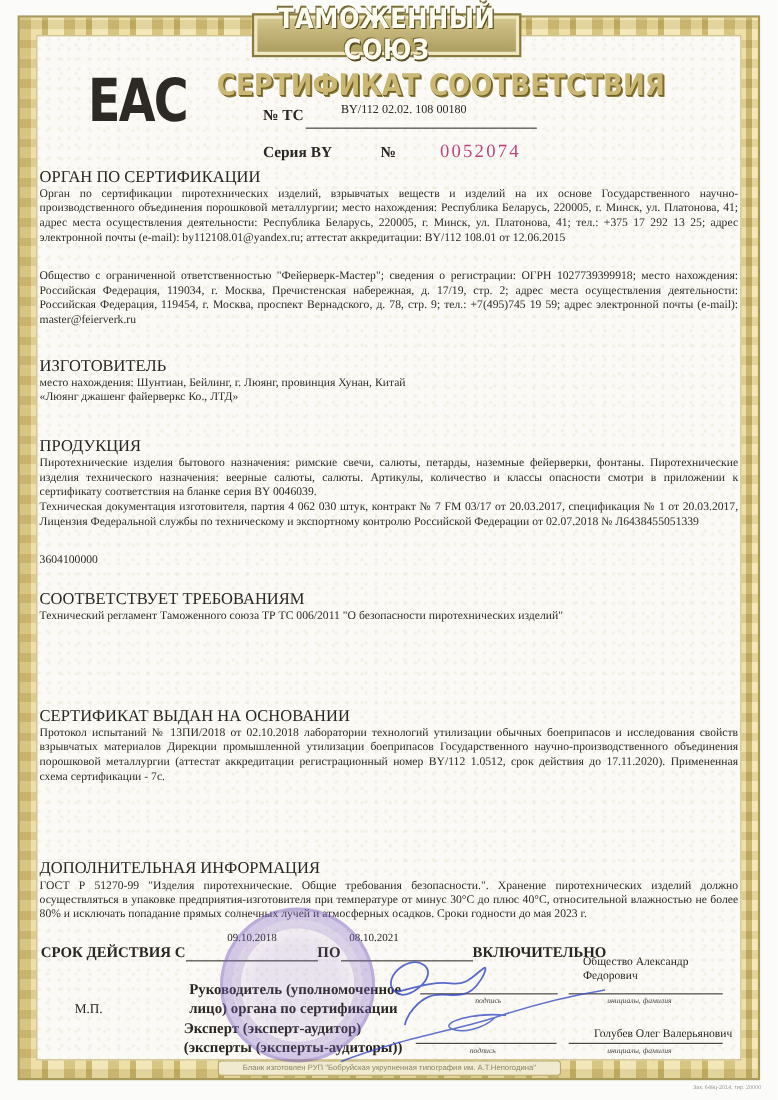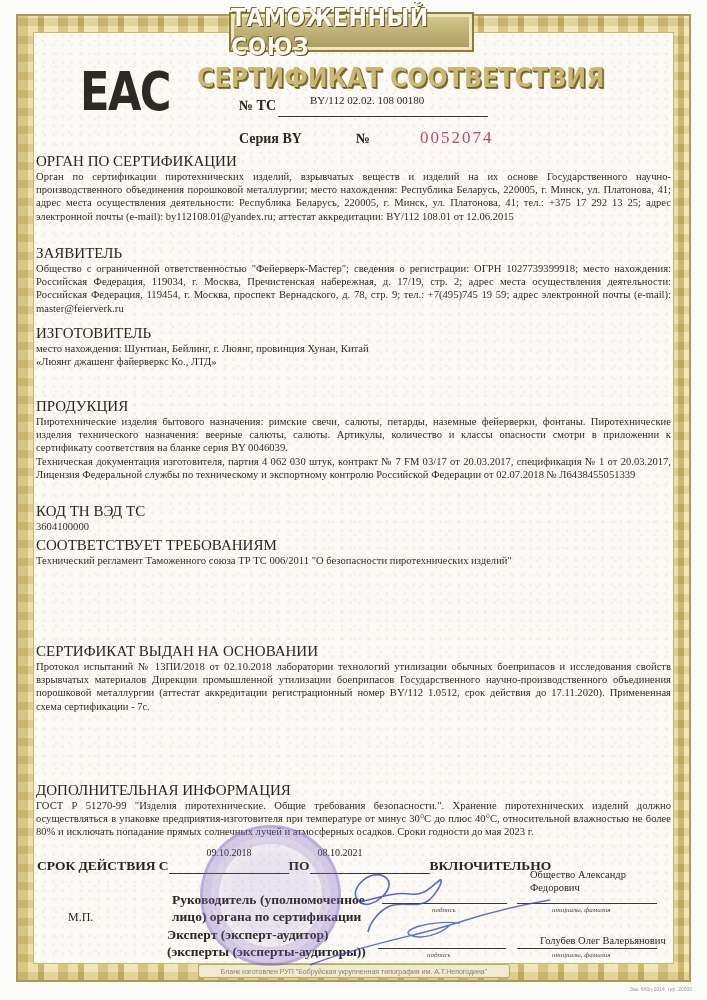--- a/index.html
+++ b/index.html
@@ -31,20 +31,21 @@
       radial-gradient(circle at 20% 30%, rgba(230,225,205,0.4) 1px, transparent 2px),
       radial-gradient(circle at 70% 60%, rgba(230,225,205,0.4) 1px, transparent 2px);
     background-size: 9px 9px, 13px 13px;
   }
   .union-plate {
     position: absolute; left: 229px; top: 12px; width: 245px; height: 40px; z-index: 3;
     background: linear-gradient(#d6c98f, #a99a5c);
     border: 2px solid #8a7a3e; box-sizing: border-box;
     display: flex; align-items: center; justify-content: center;
     box-shadow: inset 0 0 0 3px #efe7c2;
+    text-align: center;
   }
   .union-plate span {
     font-family: "DejaVu Sans", sans-serif; font-weight: bold; font-size: 22px;
     color: #fffdf2; letter-spacing: 0.5px;
     text-shadow: 1px 1px 0 #5a4e22, -1px -1px 0 #7a6c36;
     transform: scaleY(1.15);
   }
   .eac {
     position: absolute; left: 80px; top: 65px; z-index: 3;
     font-family: "DejaVu Sans", sans-serif; font-weight: bold; font-size: 54px;
@@ -55,21 +56,21 @@
     position: absolute; left: 197px; top: 62px; z-index: 3;
     font-family: "DejaVu Sans", sans-serif; font-weight: bold; font-size: 27px;
     color: #c9b773; letter-spacing: 0px;
     text-shadow: 1px 1px 0 #6d5d25, 2px 2px 0 #8b7a3a;
     transform: scaleX(0.88); transform-origin: left;
   }
   .tc-row { position: absolute; left: 239px; top: 98px; z-index: 3; display: flex; }
   .lbl-bold { font-weight: bold; font-size: 14px; color: #2a2622; }
   .tc-line { width: 210px; border-bottom: 1px solid #3a3632; margin-left: 2px; position: relative; height: 18px; }
   .tc-line span { position: absolute; left: 32px; top: -4px; font-size: 11px; }
-  .series-row { position: absolute; left: 239px; top: 128px; z-index: 3; display: flex; align-items: baseline; gap: 14px; }
+  .series-row { position: absolute; left: 239px; top: 128px; z-index: 3; display: flex; align-items: baseline; gap: 4px; }
   .series-no-label { margin-left: 40px; }
   .series-number { margin-left: 36px; font-size: 17px; color: #c0447a; letter-spacing: 2px; font-family: "Liberation Serif", serif; }
 
   .content { position: absolute; left: 36px; z-index: 3; width: 635px; }
   .section-title { font-weight: normal; font-size: 15px; color: #2a2622; margin: 0; line-height: 17px; }
   .section-text { font-size: 10.6px; line-height: 13.2px; text-align: justify; margin: 0; color: #2f2b27; }
 
   .validity { position: absolute; left: 37px; top: 858px; z-index: 3; display: flex; align-items: flex-end; width: 600px; }
   .validity .lbl-bold { font-size: 13.5px; }
   .vline { border-bottom: 1px solid #3a3632; height: 14px; position: relative; }
@@ -122,38 +123,36 @@
   <span class="lbl-bold series-no-label">№</span>
   <span class="series-number">0052074</span>
 </div>
 
 <div class="content" style="top:153px;">
   <h2 class="section-title">ОРГАН ПО СЕРТИФИКАЦИИ</h2>
   <p class="section-text">Орган по сертификации пиротехнических изделий, взрывчатых веществ и изделий на их основе Государственного научно-производственного объединения порошковой металлургии; место нахождения: Республика Беларусь, 220005, г. Минск, ул. Платонова, 41; адрес места осуществления деятельности: Республика Беларусь, 220005, г. Минск, ул. Платонова, 41; тел.: +375 17 292 13 25; адрес электронной почты (e-mail): by112108.01@yandex.ru; аттестат аккредитации: BY/112 108.01 от 12.06.2015</p>
 </div>
 
 <div class="content" style="top:245px;">
-  <h2 class="section-title">ЗАЯВИТЕЛЬ</h2>
   <p class="section-text">Общество с ограниченной ответственностью "Фейерверк-Мастер"; сведения о регистрации: ОГРН 1027739399918; место нахождения: Российская Федерация, 119034, г. Москва, Пречистенская набережная, д. 17/19, стр. 2; адрес места осуществления деятельности: Российская Федерация, 119454, г. Москва, проспект Вернадского, д. 78, стр. 9; тел.: +7(495)745 19 59; адрес электронной почты (e-mail): master@feierverk.ru</p>
 </div>
 
 <div class="content" style="top:325px;">
   <h2 class="section-title">ИЗГОТОВИТЕЛЬ</h2>
   <p class="section-text">место нахождения: Шунтиан, Бейлинг, г. Люянг, провинция Хунан, Китай</p>
   <p class="section-text">«Люянг джашенг файерверкс Ко., ЛТД»</p>
 </div>
 
 <div class="content" style="top:398px;">
   <h2 class="section-title">ПРОДУКЦИЯ</h2>
   <p class="section-text">Пиротехнические изделия бытового назначения: римские свечи, салюты, петарды, наземные фейерверки, фонтаны. Пиротехнические изделия технического назначения: веерные салюты, салюты. Артикулы, количество и классы опасности смотри в приложении к сертификату соответствия на бланке серия BY 0046039.</p>
   <p class="section-text">Техническая документация изготовителя, партия 4 062 030 штук, контракт № 7 FM 03/17 от 20.03.2017, спецификация № 1 от 20.03.2017, Лицензия Федеральной службы по техническому и экспортному контролю Российской Федерации от 02.07.2018 № Л6438455051339</p>
 </div>
 
 <div class="content" style="top:503px;">
-  <h2 class="section-title">КОД ТН ВЭД ТС</h2>
   <p class="section-text">3604100000</p>
 </div>
 
 <div class="content" style="top:537px;">
   <h2 class="section-title">СООТВЕТСТВУЕТ ТРЕБОВАНИЯМ</h2>
   <p class="section-text">Технический регламент Таможенного союза ТР ТС 006/2011 "О безопасности пиротехнических изделий"</p>
 </div>
 
 <div class="content" style="top:643px;">
   <h2 class="section-title">СЕРТИФИКАТ ВЫДАН НА ОСНОВАНИИ</h2>

